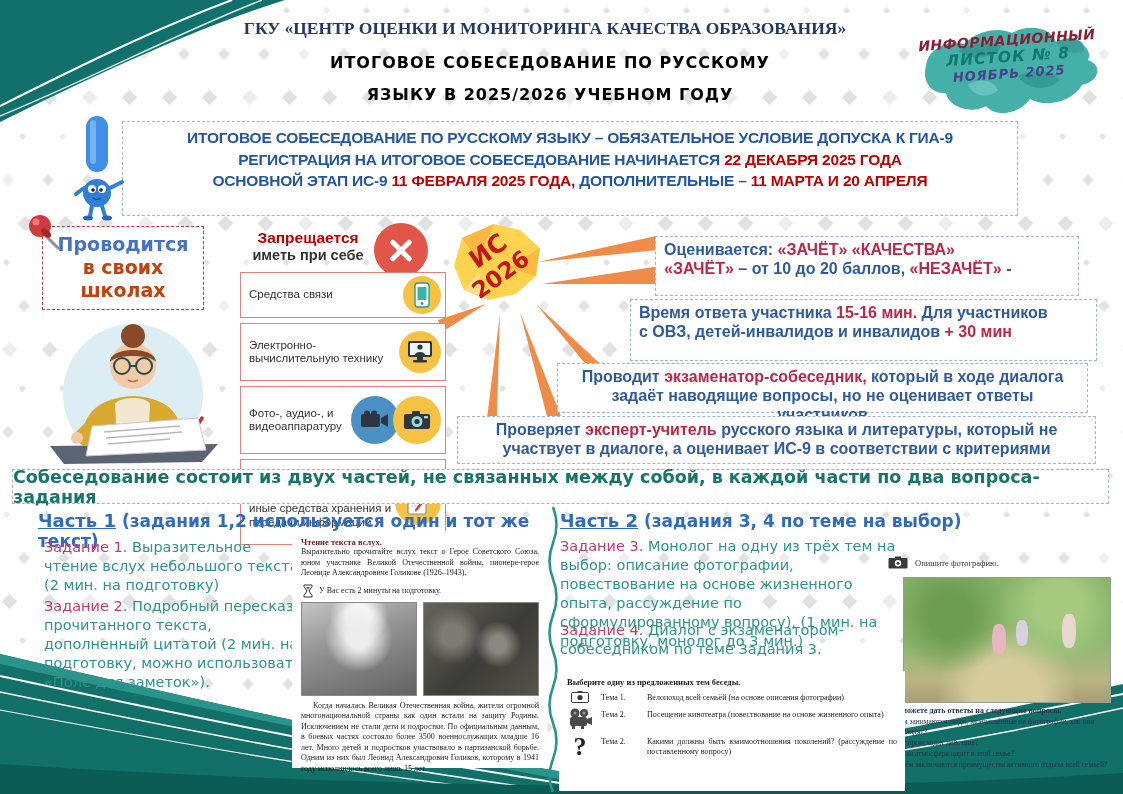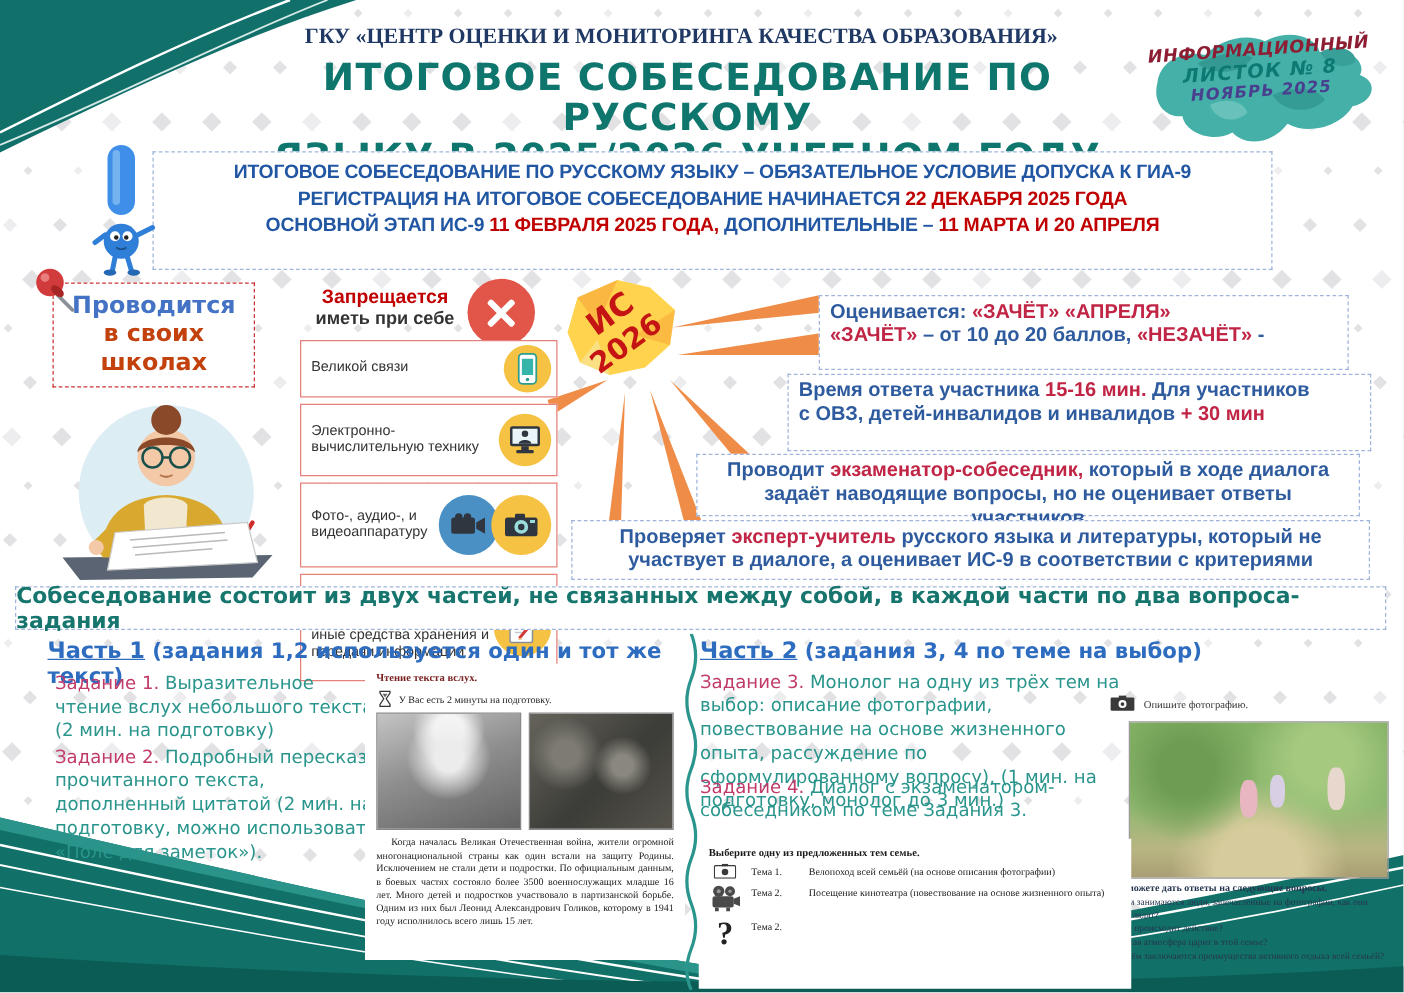--- a/index.html
+++ b/index.html
@@ -7,22 +7,22 @@
         font-family:"Liberation Sans",sans-serif;margin:0 auto;}
   .abs{position:absolute;}
   .dm{position:absolute;background:#d8d8db;transform:rotate(45deg);}
   #diamonds{position:absolute;inset:0;z-index:0;}
   .z1{z-index:1;} .z2{z-index:2;}
 
   
   #org-title{left:150px;top:18px;width:790px;text-align:center;
      font-family:"Liberation Serif",serif;font-weight:bold;font-size:17.5px;color:#1f3864;z-index:2;}
   #main-title{left:170px;top:47px;width:760px;text-align:center;z-index:2;
-     font-family:"DejaVu Sans",sans-serif;font-weight:bold;font-size:30px;line-height:32px;
-     color:#0f766e;letter-spacing:1px;}
+     font-family:"DejaVu Sans",sans-serif;font-weight:bold;font-size:16px;line-height:32px;
+     color:#000000;letter-spacing:1px;}
 
   
   #info-badge{left:898px;top:6px;width:220px;height:122px;z-index:2;}
   #badge-text{position:absolute;left:0;top:26px;width:220px;text-align:center;transform:rotate(-4deg);
      font-family:"DejaVu Sans",sans-serif;font-style:italic;font-weight:bold;}
   #badge-text .b1{font-size:14px;color:#8c1d33;letter-spacing:.5px;}
   #badge-text .b2{font-size:15.5px;color:#0d7a72;letter-spacing:1px;}
   #badge-text .b3{font-size:13px;color:#4a3e8f;letter-spacing:1px;}
 
   
@@ -775,21 +775,21 @@
     <div class="t1">Запрещается</div>
     <div class="t2">иметь при себе</div>
   </div>
   <div class="abs" id="x-circle">
     <div class="xb" style="transform:rotate(45deg)"></div>
     <div class="xb" style="transform:rotate(-45deg)"></div>
   </div>
 
   <div class="abs" id="proh-items">
     <div class="proh-item" style="height:46px">
-      <div class="lbl">Великой связи</div>
+      <div class="lbl">Средства связи</div>
       <div class="icircle yellow" style="width:38px;height:38px">
         <svg width="20" height="26" viewBox="0 0 20 26">
             <rect x="3" y="1" width="14" height="24" rx="3" fill="#fff" stroke="#2a9d8f" stroke-width="1.4"></rect>
             <rect x="5.5" y="5" width="9" height="13" fill="#35b5a9"></rect>
             <circle cx="10" cy="21.5" r="1.4" fill="#2a9d8f"></circle>
           </svg>
       </div>
     </div>
     <div class="proh-item" style="height:58px">
       <div class="lbl">Электронно-вычислительную технику</div>
@@ -851,21 +851,21 @@
     <polygon points="24,18 56,4 40,40" fill="#f8a83c" opacity="0.65"></polygon>
     <polygon points="98,56 102,28 70,48" fill="#f8a83c" opacity="0.55"></polygon>
     <polygon points="26,70 50,80 40,52" fill="#fbe18a" opacity="0.9"></polygon>
     <g transform="rotate(-36 56 42)" font-family="DejaVu Sans, sans-serif" font-weight="bold" fill="#c41414">
       <text x="38" y="38" font-size="25">ИС</text>
       <text x="22" y="64" font-size="23">2026</text>
     </g>
   </svg>
 
   <div class="abs dashed infobox z2" id="box-score">
-    <div><span class="bb">Оценивается: </span><span class="br">«ЗАЧЁТ» «АПРЕЛЯ»</span></div>
+    <div><span class="bb">Оценивается: </span><span class="br">«ЗАЧЁТ» «КАЧЕСТВА»</span></div>
     <div><span class="br">«ЗАЧЁТ»</span><span class="bb"> – от 10 до 20 баллов, </span><span class="br">«НЕЗАЧЁТ»</span><span class="bb"> -</span></div>
   </div>
 
   <div class="abs dashed infobox z2" id="box-time">
     <div><span class="bb">Время ответа участника </span><span class="br">15-16 мин.</span><span class="bb"> Для участников</span></div>
     <div><span class="bb">с ОВЗ, детей-инвалидов и инвалидов </span><span class="br">+ 30 мин</span></div>
   </div>
 
   <div class="abs dashed infobox z2" id="box-exam">
     <span class="bb">Проводит </span><span class="br">экзаменатор-собеседник,</span><span class="bb"> который в ходе диалога задаёт наводящие вопросы, но не оценивает ответы участников</span>
@@ -884,20 +884,21 @@
   </div>
   <div class="abs task" id="task1">
     <span class="tl">Задание 1.</span><span> Выразительное чтение вслух небольшого текста (2 мин. на подготовку)</span>
   </div>
   <div class="abs task" id="task2">
     <span class="tl">Задание 2.</span><span> Подробный пересказ прочитанного текста, дополненный цитатой (2 мин. на подготовку, можно использовать «Поле для заметок»).</span>
   </div>
 
   <div class="abs docpanel" id="left-doc">
     <div class="dt">Чтение текста вслух.</div>
+    <div class="di">Выразительно прочитайте вслух текст о Герое Советского Союза, юном участнике Великой Отечественной войны, пионере-герое Леониде Александровиче Голикове (1926–1943).</div>
     <div class="timer-row">
       <svg width="10" height="14" viewBox="0 0 10 14">
         <path d="M1,1 L9,1 L9,2.5 L6,7 L9,11.5 L9,13 L1,13 L1,11.5 L4,7 L1,2.5 Z" fill="none" stroke="#333" stroke-width="1"></path>
         <path d="M3,3 L7,3 L5,6 Z" fill="#666"></path>
       </svg>
       <span>У Вас есть 2 минуты на подготовку.</span>
     </div>
     <div id="photos-row">
       <div class="bwphoto" id="photo-portrait"></div>
       <div class="bwphoto" id="photo-partisans"></div>
@@ -947,21 +948,21 @@
         <span class="dot">•</span>
         <span>Какая атмосфера царит в этой семье?</span>
       </div>
     <div class="qrow">
         <span class="dot">•</span>
         <span>В чём заключаются преимущества активного отдыха всей семьёй?</span>
       </div>
   </div>
 
   <div class="abs docpanel" id="themes-doc">
-    <div class="tt">Выберите одну из предложенных тем семье.</div>
+    <div class="tt">Выберите одну из предложенных тем беседы.</div>
     <div class="theme-row">
       <span class="ticon">
         <svg width="18" height="12" viewBox="0 0 18 12">
             <rect x="0.5" y="1.5" width="17" height="10" rx="1" fill="none" stroke="#3a3a3a" stroke-width="1"></rect>
             <circle cx="9" cy="6.5" r="2.6" fill="#3a3a3a"></circle>
             <rect x="6.5" y="0" width="5" height="2" fill="#3a3a3a"></rect>
           </svg>
       </span>
       <span class="tnum">Тема 1.</span>
       <span class="ttxt">Велопоход всей семьёй (на основе описания фотографии)</span>
@@ -978,16 +979,17 @@
             <rect x="5" y="18" width="3" height="3" fill="#4a4a4a"></rect>
             <rect x="14" y="18" width="3" height="3" fill="#4a4a4a"></rect>
           </svg>
       </span>
       <span class="tnum">Тема 2.</span>
       <span class="ttxt">Посещение кинотеатра (повествование на основе жизненного опыта)</span>
     </div>
     <div class="theme-row">
       <span class="ticon qmark">?</span>
       <span class="tnum">Тема 2.</span>
+      <span class="ttxt">Какими должны быть взаимоотношения поколений? (рассуждение по поставленному вопросу)</span>
     </div>
   </div>
 
 </div>
 
 </body></html>

